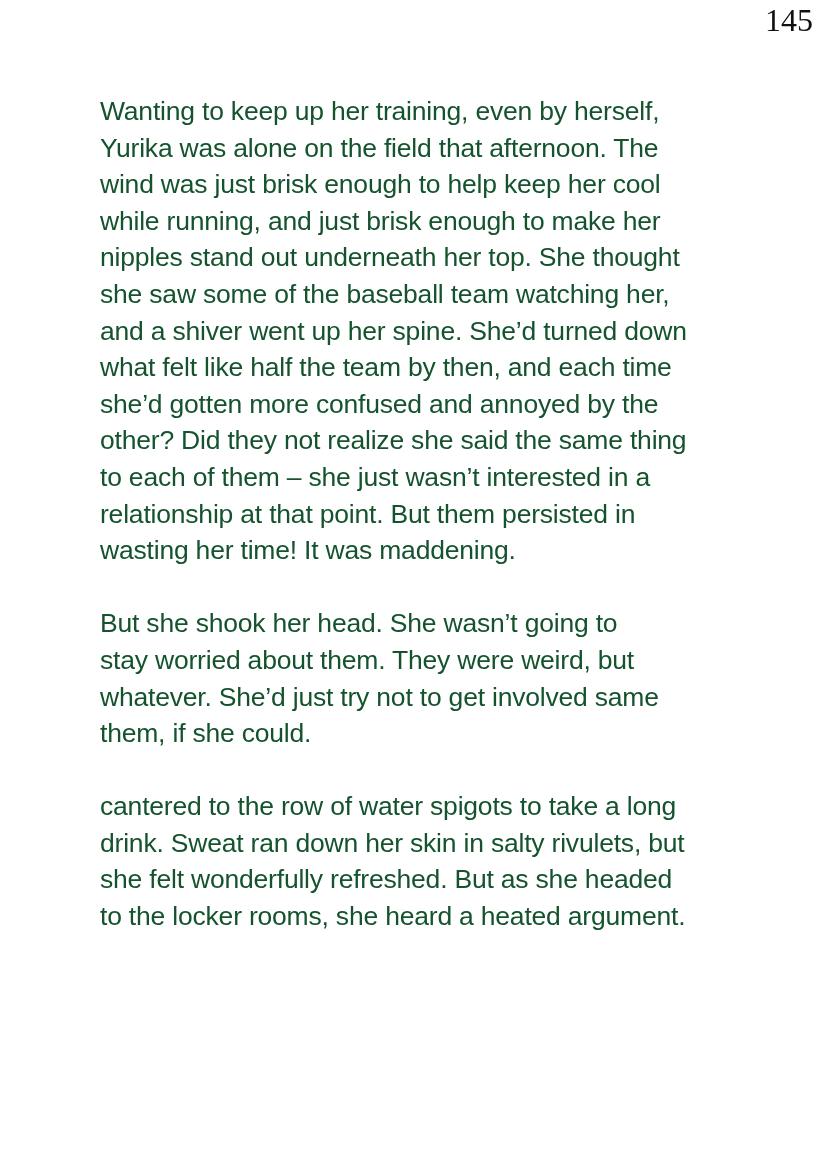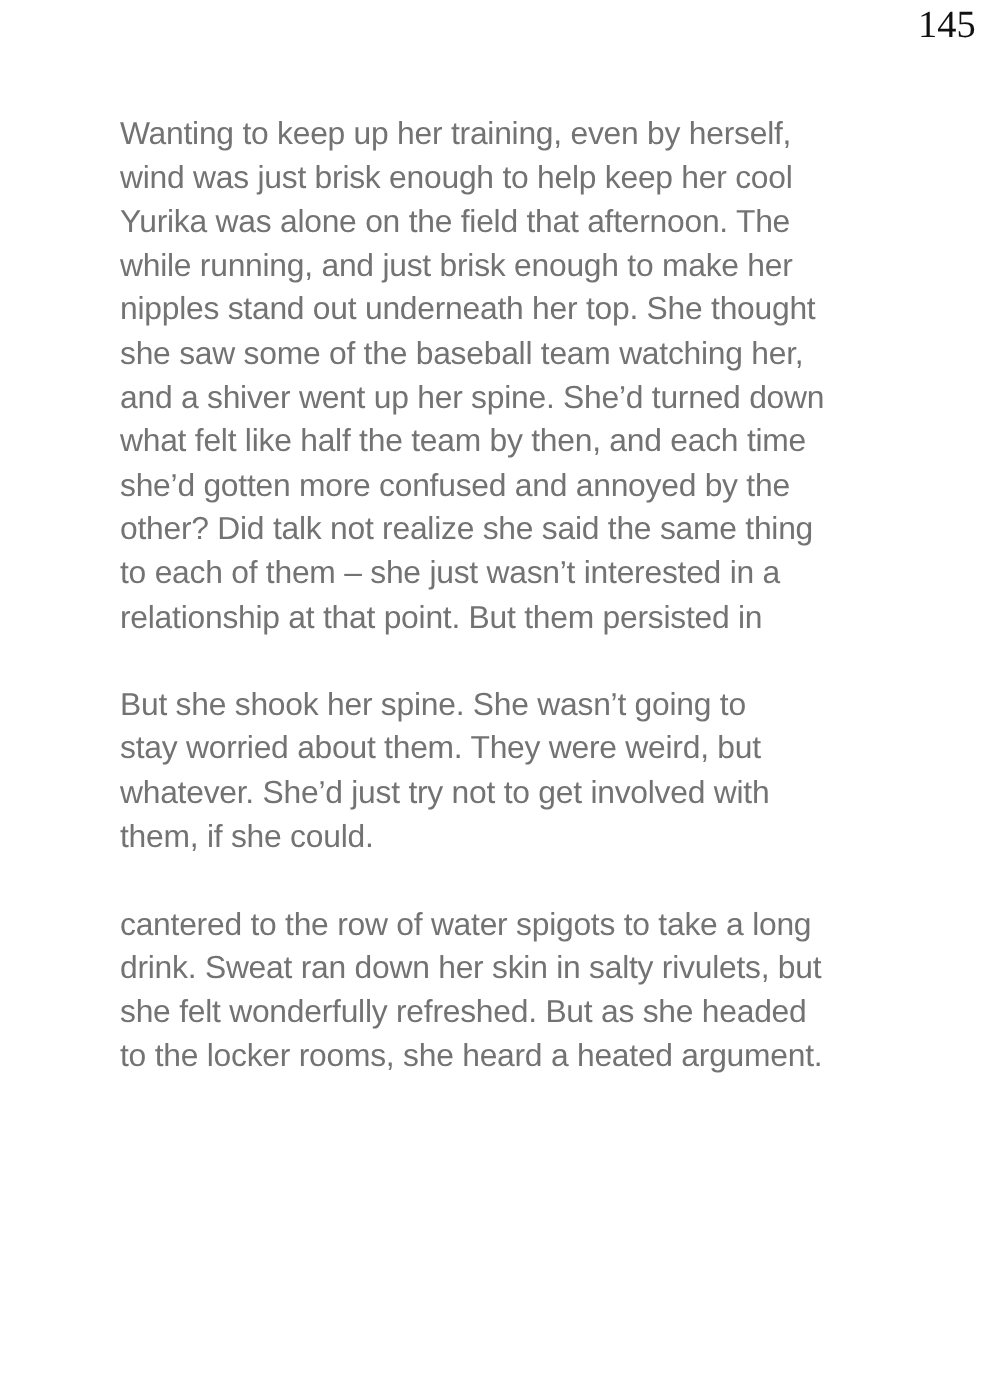--- a/index.html
+++ b/index.html
@@ -25,56 +25,57 @@
     right: 14px;
     font-family: "Liberation Serif", serif;
     font-size: 32px;
     line-height: 1.15;
     color: #111111;
   }
   .body-text {
     position: absolute;
     left: 100px;
     top: 93px;
-    color: #737373;
+    color: #14532d;
     font-size: 26.5px;
     line-height: 36.6px;
     letter-spacing: -0.2px;
   }
   .paragraph {
     margin: 0 0 36.6px 0;
   }
   .text-line {
     white-space: nowrap;
   }
 </style>
 </head>
 <body>
 
 <div class="page">
   <div class="page-number">145</div>
   <div class="body-text">
       <div class="paragraph">
         <div class="text-line">Wanting to keep up her training, even by herself,</div>
+        <div class="text-line">Yurika was alone on the field that afternoon. The</div>
         <div class="text-line">wind was just brisk enough to help keep her cool</div>
-        <div class="text-line">Yurika was alone on the field that afternoon. The</div>
         <div class="text-line">while running, and just brisk enough to make her</div>
         <div class="text-line">nipples stand out underneath her top. She thought</div>
         <div class="text-line">she saw some of the baseball team watching her,</div>
         <div class="text-line">and a shiver went up her spine. She’d turned down</div>
         <div class="text-line">what felt like half the team by then, and each time</div>
         <div class="text-line">she’d gotten more confused and annoyed by the</div>
-        <div class="text-line">other? Did talk not realize she said the same thing</div>
+        <div class="text-line">other? Did they not realize she said the same thing</div>
         <div class="text-line">to each of them – she just wasn’t interested in a</div>
         <div class="text-line">relationship at that point. But them persisted in</div>
+        <div class="text-line">wasting her time! It was maddening.</div>
       </div>
       <div class="paragraph">
-        <div class="text-line">But she shook her spine. She wasn’t going to</div>
+        <div class="text-line">But she shook her head. She wasn’t going to</div>
         <div class="text-line">stay worried about them. They were weird, but</div>
-        <div class="text-line">whatever. She’d just try not to get involved with</div>
+        <div class="text-line">whatever. She’d just try not to get involved same</div>
         <div class="text-line">them, if she could.</div>
       </div>
       <div class="paragraph">
         <div class="text-line">cantered to the row of water spigots to take a long</div>
         <div class="text-line">drink. Sweat ran down her skin in salty rivulets, but</div>
         <div class="text-line">she felt wonderfully refreshed. But as she headed</div>
         <div class="text-line">to the locker rooms, she heard a heated argument.</div>
       </div>
     </div>
 </div>

